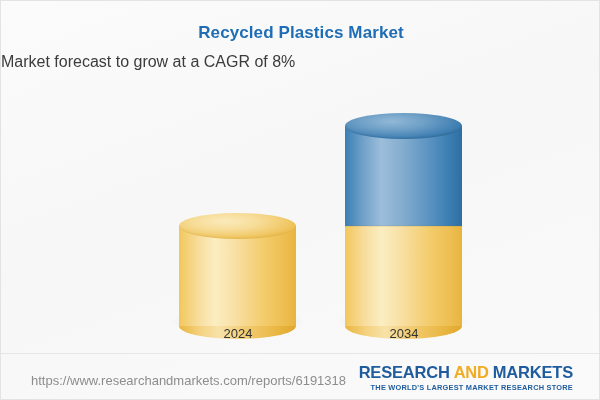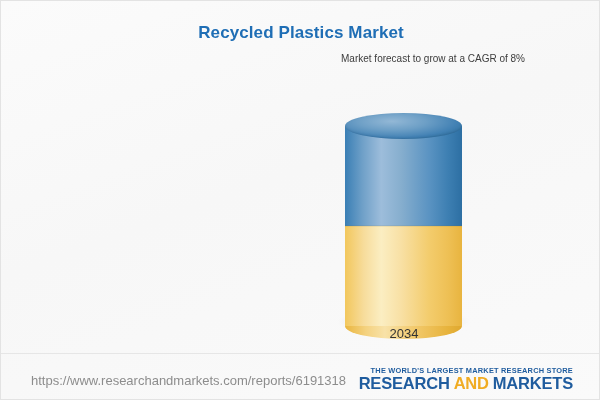--- a/index.html
+++ b/index.html
@@ -33,22 +33,22 @@
     font-size: 17px;
     font-weight: bold;
     color: #1f6eb5;
     letter-spacing: 0.1px;
   }
   #chart-subtitle {
     position: absolute;
     top: 52px;
     left: 0;
     width: 524px;
-    text-align: right;
-    font-size: 10px;
+    text-align: left;
+    font-size: 16px;
     color: #3c3c3c;
   }
 
   
   #plot-area {
     position: absolute;
     left: 0;
     top: 80px;
     width: 600px;
     height: 265px;
@@ -188,20 +188,33 @@
 </head>
 <body>
 
 <div id="canvas">
 
   <div id="chart-title">Recycled Plastics Market</div>
   <div id="chart-subtitle">Market forecast to grow at a CAGR of 8%</div>
 
   <div id="plot-area">
 
+    <div class="bar-group" style="left:178px; width:117px; height:225px;">
+
+      <div class="value-label" style="left:-61px; top:98px;">USD 58.1 Billion</div>
+
+      <div class="cylinder" style="left:0; bottom:20px; width:117px; height:100px;">
+        <div class="cyl-shadow"></div>
+        <div class="cap cap-bottom-yellow" style="bottom:-13px;"></div>
+        <div class="seg seg-body-yellow" style="bottom:0; height:100px;"></div>
+        <div class="cap cap-top-yellow" style="top:-13px;"></div>
+      </div>
+
+      <div class="year-label" style="left:-61px; top:205px;">2024</div>
+    </div>
 
     <div class="bar-group" style="left:320px; width:117px; height:225px;margin-left:24px;">
 
       <div class="value-label" style="left:-61px; top:-2px;">USD 125.7 Billion</div>
 
       <div class="cylinder" style="left:0; bottom:20px; width:117px; height:200px;">
         <div class="cyl-shadow"></div>
         <div class="cap cap-bottom-yellow" style="bottom:-13px;"></div>
         <div class="seg seg-body-yellow" style="bottom:0; height:100px;"></div>
         <div class="seg seg-body-blue" style="bottom:100px; height:100px;"></div>
@@ -212,17 +225,17 @@
       <div class="year-label" style="left:-61px; top:205px;">2034</div>
     </div>
 
   </div>
 
   <div id="footer-divider"></div>
 
   <div id="footer-url">https://www.researchandmarkets.com/reports/6191318</div>
 
   <div id="logo">
+    <div id="logo-main"><span class="logo-blue">RESEARCH</span><span class="logo-gold" style="margin:0 4px;">AND</span><span class="logo-blue">MARKETS</span></div>
     <div id="logo-tagline">THE WORLD'S LARGEST MARKET RESEARCH STORE</div>
-    <div id="logo-main"><span class="logo-blue">RESEARCH</span><span class="logo-gold" style="margin:0 4px;">AND</span><span class="logo-blue">MARKETS</span></div>
   </div>
 
 </div>
 
 </body></html>

